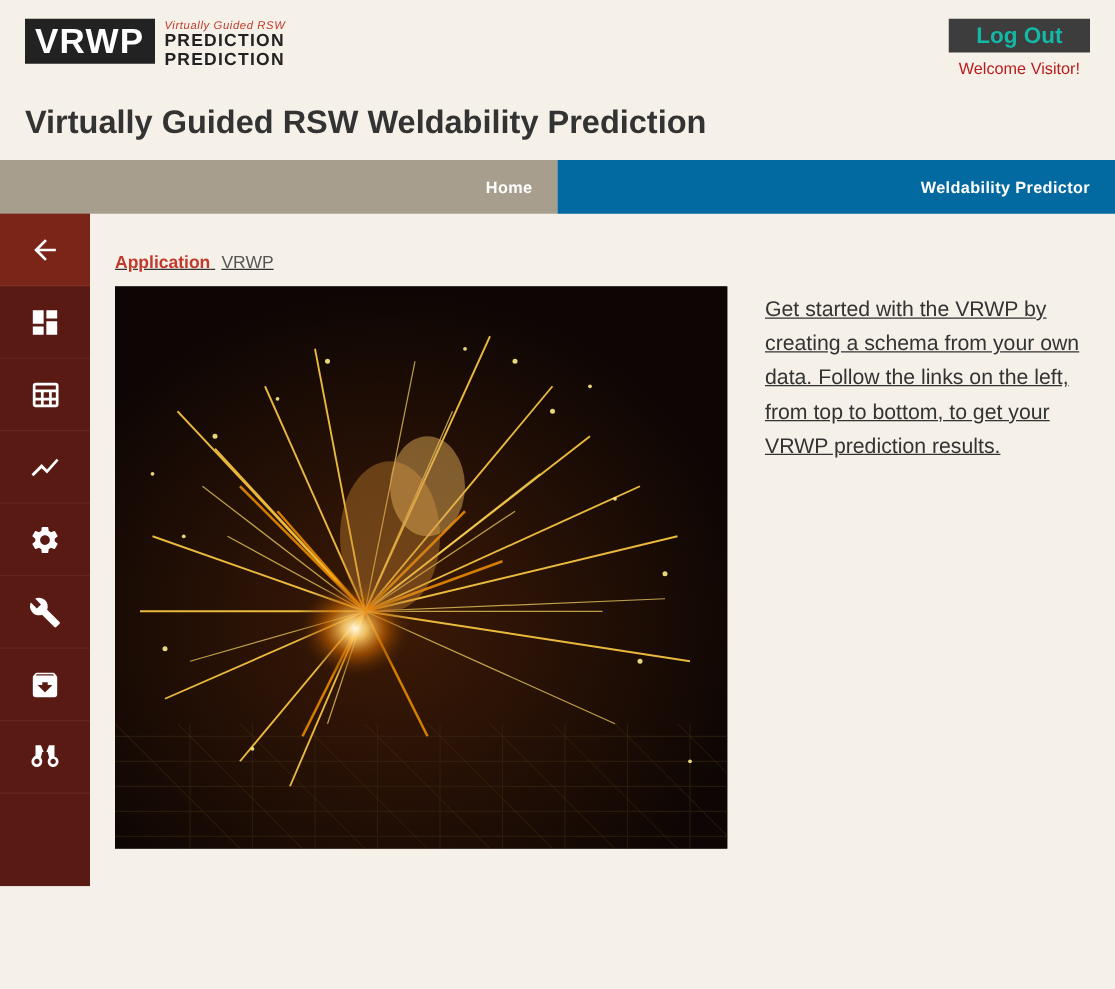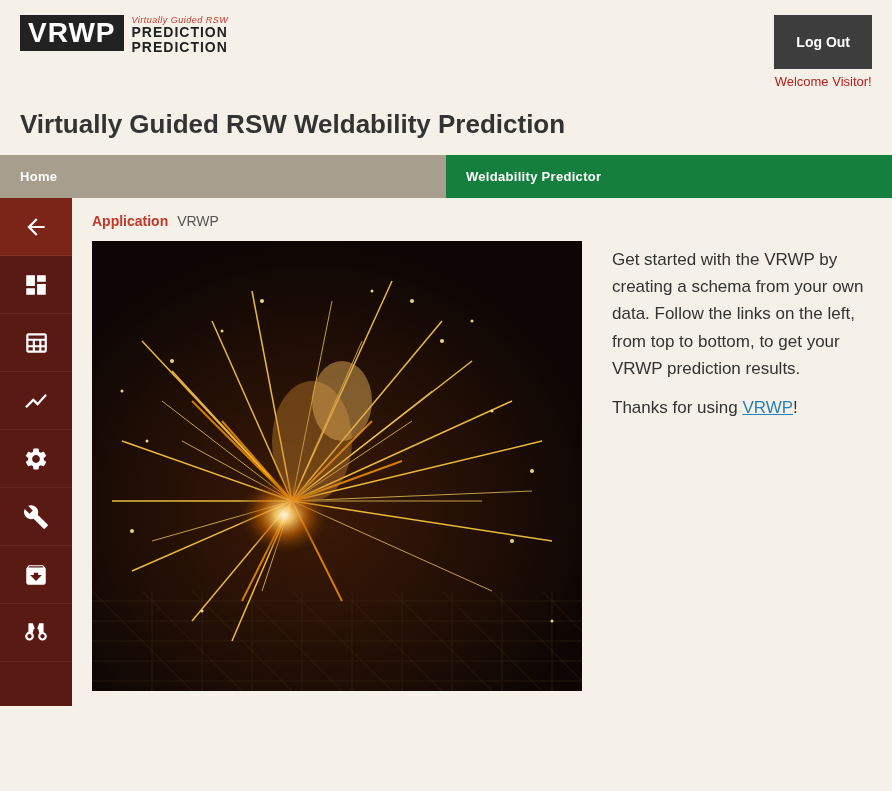--- a/index.html
+++ b/index.html
@@ -65,24 +65,24 @@
     }
 
     .header-right {
       display: flex;
       flex-direction: column;
       align-items: center;
     }
 
     .logout-btn {
       background-color: #3d3d3d;
-      color: #ffffff;
+      color: #14b8a6;
       border: none;
-      padding: 19px 22px;
-      font-size: 14px;
+      padding: 3px 22px;
+      font-size: 18px;
       font-weight: bold;
       cursor: pointer;
       margin-bottom: 5px;
     }
 
     .welcome-text {
       font-size: 13px;
       color: #b91c1c;
     }
 
@@ -98,34 +98,34 @@
     
     .nav-bar {
       display: flex;
       background: transparent;
       margin: 0 0 0 0;
     }
 
     .nav-item {
       flex: 1;
       padding: 14px 20px;
-      text-align: left;
+      text-align: right;
       font-size: 13px;
       font-weight: bold;
       cursor: pointer;
       letter-spacing: 0.3px;
     }
 
     .nav-item.home {
       background-color: #a89e8e;
       color: #fff;
     }
 
     .nav-item.predictor {
-      background-color: #15803d;
+      background-color: #0369a1;
       color: #fff;
     }
 
     .nav-item.about {
       background-color: #a89e8e;
       color: #fff;
     }
 
     
     .main-container {
@@ -159,21 +159,22 @@
 
     .sidebar-item svg {
       fill: #fff;
       width: 26px;
       height: 26px;
     }
 
     
     .content-area {
       flex: 1;
-      padding: 15px 20px;
+      padding: 30px 20px;
+      text-decoration: underline;
     }
 
     .breadcrumb {
       font-size: 14px;
       margin-bottom: 12px;
       color: #555;
     }
 
     .breadcrumb .app-label {
       color: #c0392b;
@@ -415,19 +416,16 @@
           <circle cx="170" cy="60" r="2"></circle>
           <circle cx="460" cy="380" r="1.5"></circle>
           <circle cx="30" cy="150" r="1.5"></circle>
           <circle cx="320" cy="60" r="2"></circle>
           <circle cx="380" cy="80" r="1.5"></circle>
         </g>
       </svg>
 
       <div class="right-panel">
         <p>Get started with the VRWP by creating a schema from your own data. Follow the links on the left, from top to bottom, to get your VRWP prediction results.</p>
-        <p>
-          Thanks for using <span class="vrwp-link">VRWP</span>!
-        </p>
       </div>
     </div>
   </div>
 </div>
 
 </body></html>

